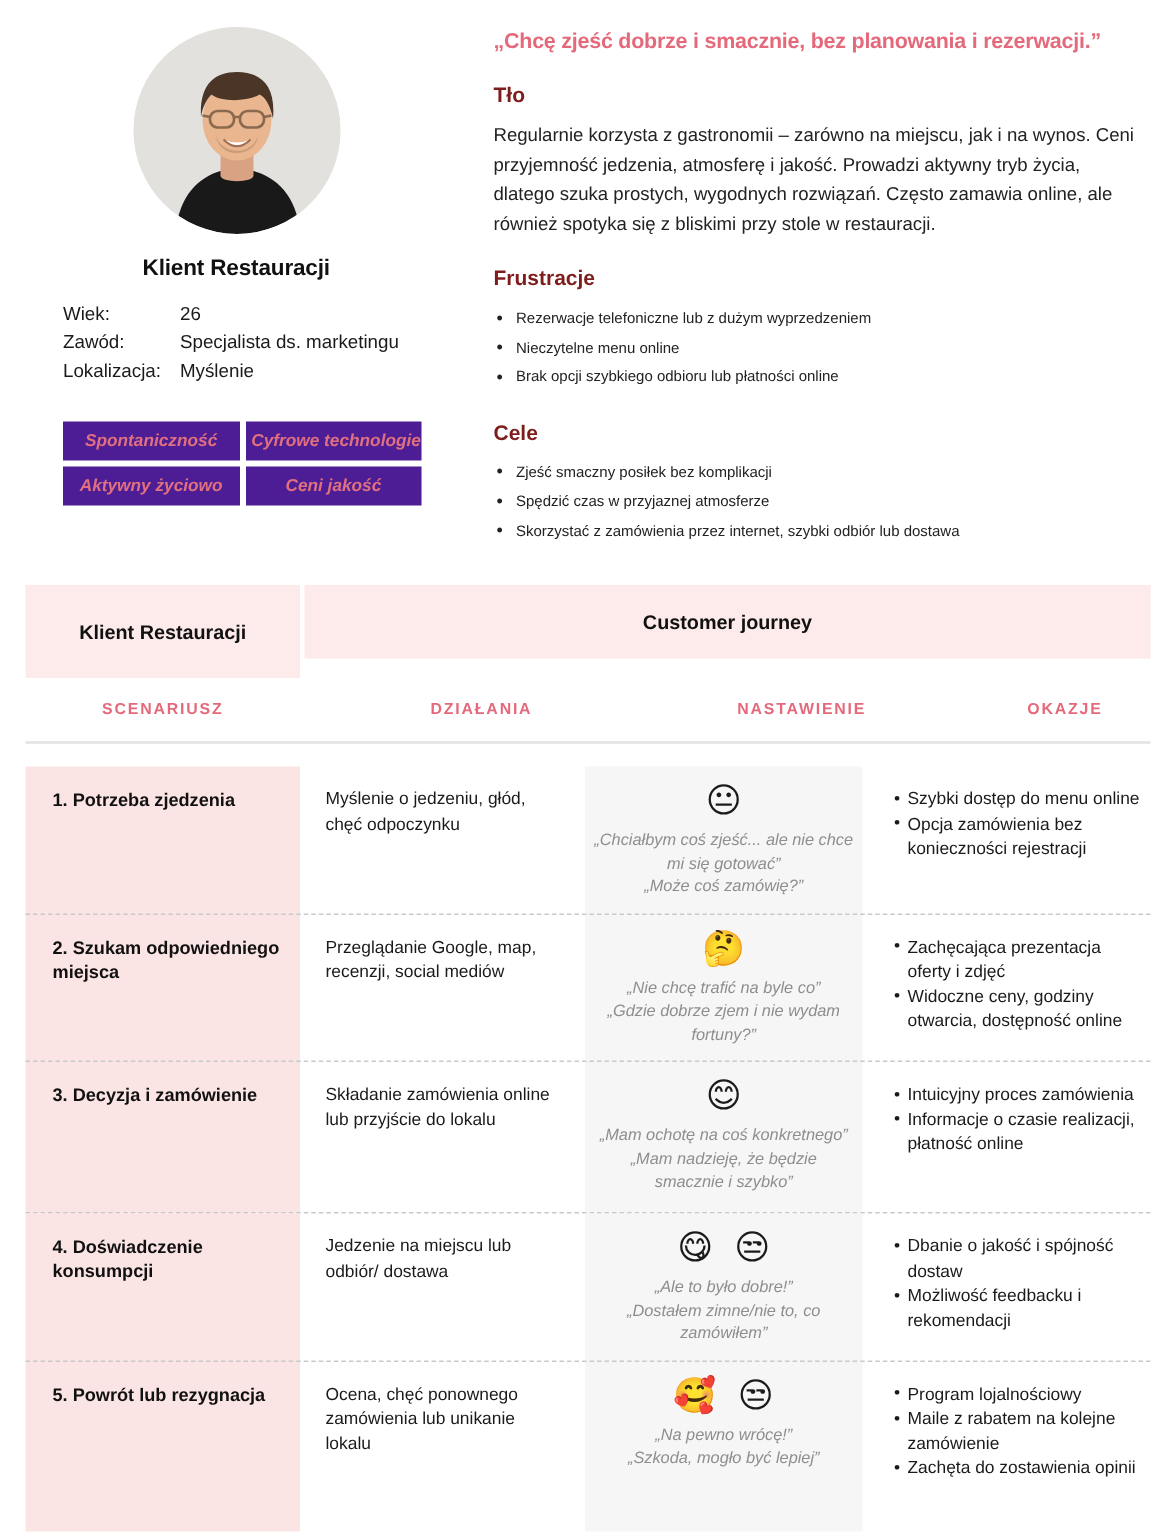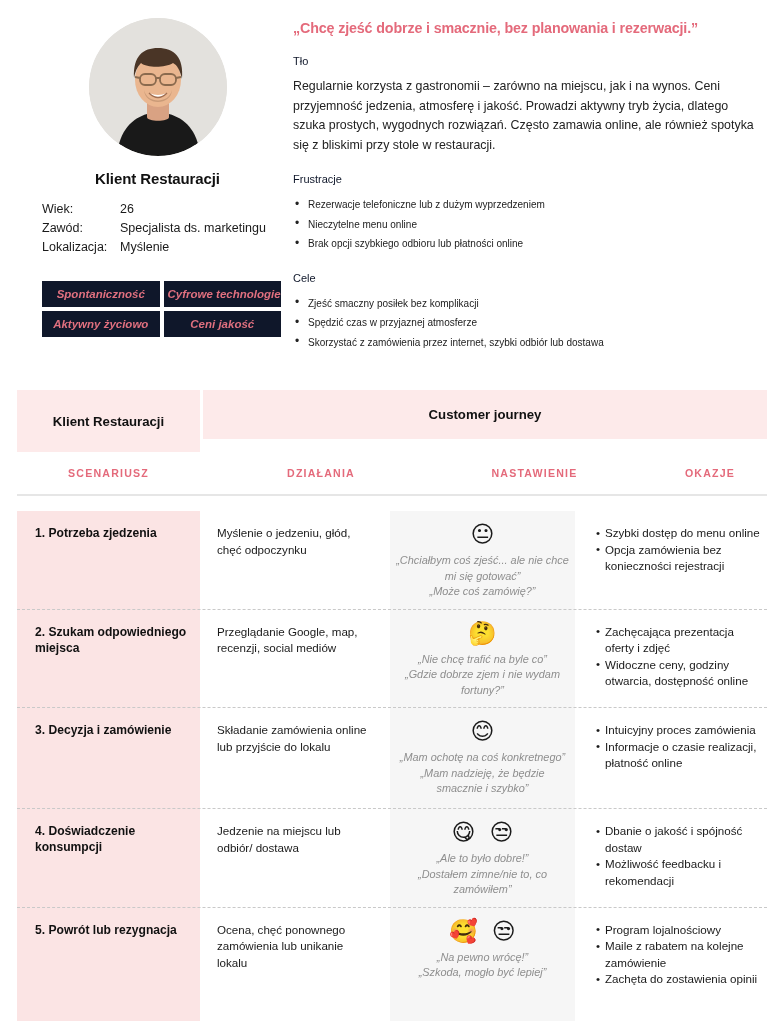--- a/index.html
+++ b/index.html
@@ -69,50 +69,51 @@
 
   .tags {
     margin-top: 24px;
     display: grid;
     grid-template-columns: 1fr 1fr;
     gap: 4px 4px;
     padding-left: 12px;
     padding-right: 4px;
   }
   .tag {
-    background: #0f172a;
+    background: #4c1d95;
     color: #e0707f;
     font-style: italic;
     font-weight: bold;
     font-size: 11.5px;
     text-align: center;
     padding: 7px 4px;
     white-space: nowrap;
     overflow: hidden;
   }
 
   .persona-right {
     flex: 1;
     padding-left: 8px;
     padding-right: 2px;
+    margin-left: 36px;
   }
 
   .quote {
     color: #e46a7b;
     font-size: 14.3px;
     font-weight: bold;
     line-height: 20px;
     margin-bottom: 17px;
     letter-spacing: -0.15px;
   }
 
   .sec-head {
-    font-size: 11px;
-    font-weight: normal;
-    color: #0f172a;
+    font-size: 14px;
+    font-weight: bold;
+    color: #7f1d1d;
     margin-bottom: 10px;
   }
 
   .sec-body {
     font-size: 12.4px;
     line-height: 19.5px;
     color: #222;
     margin-bottom: 18px;
   }
 

